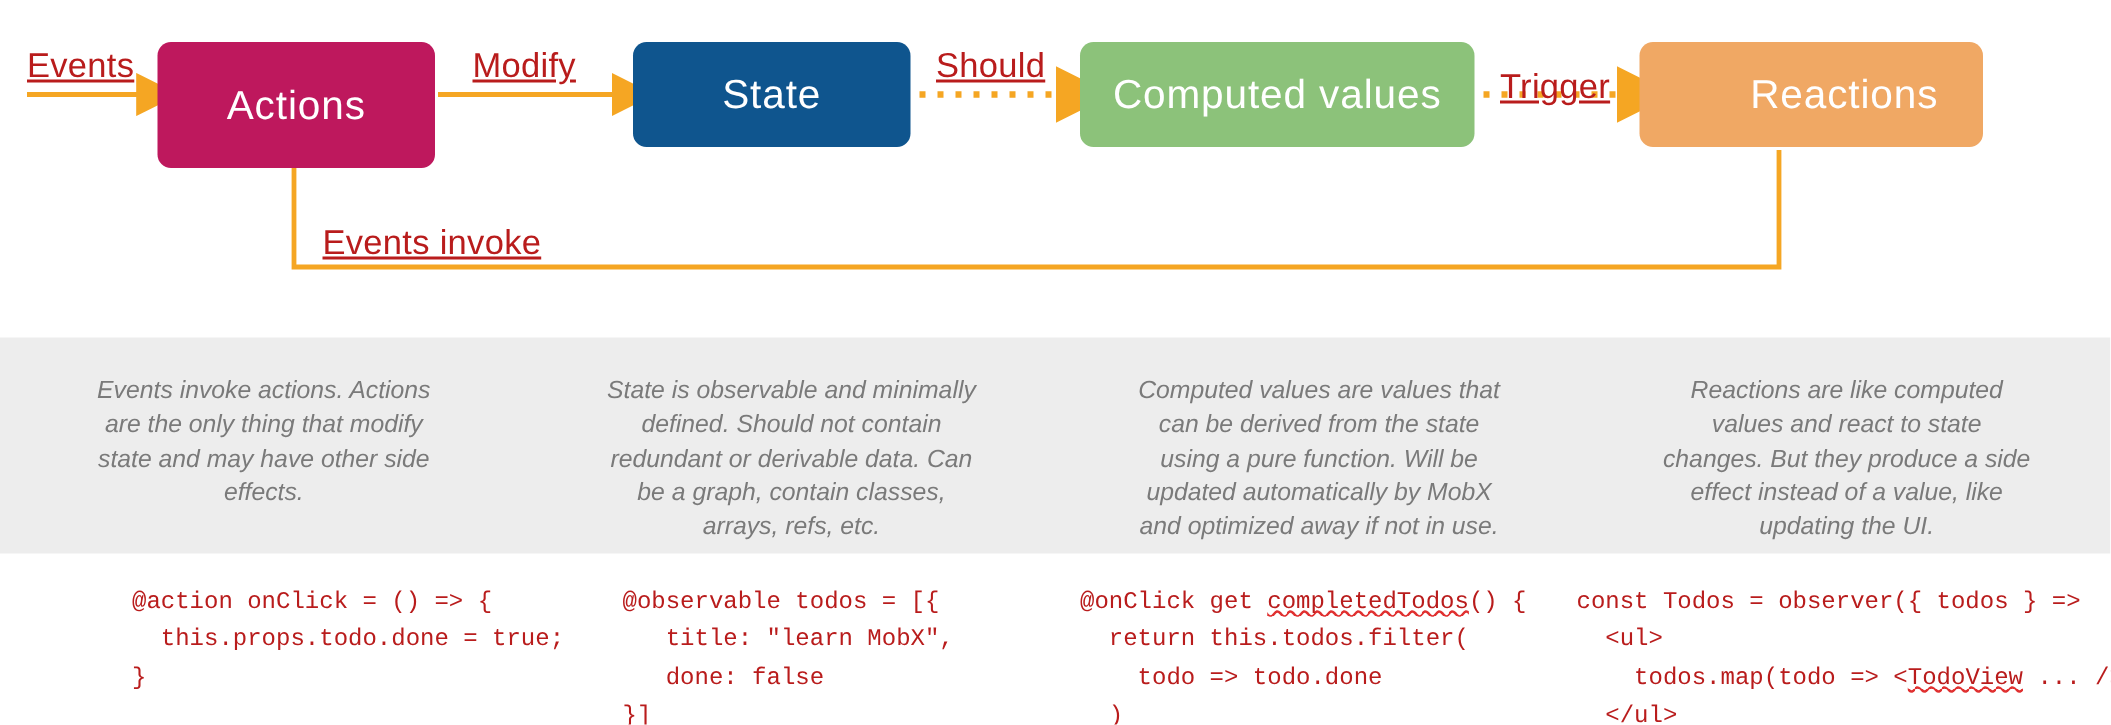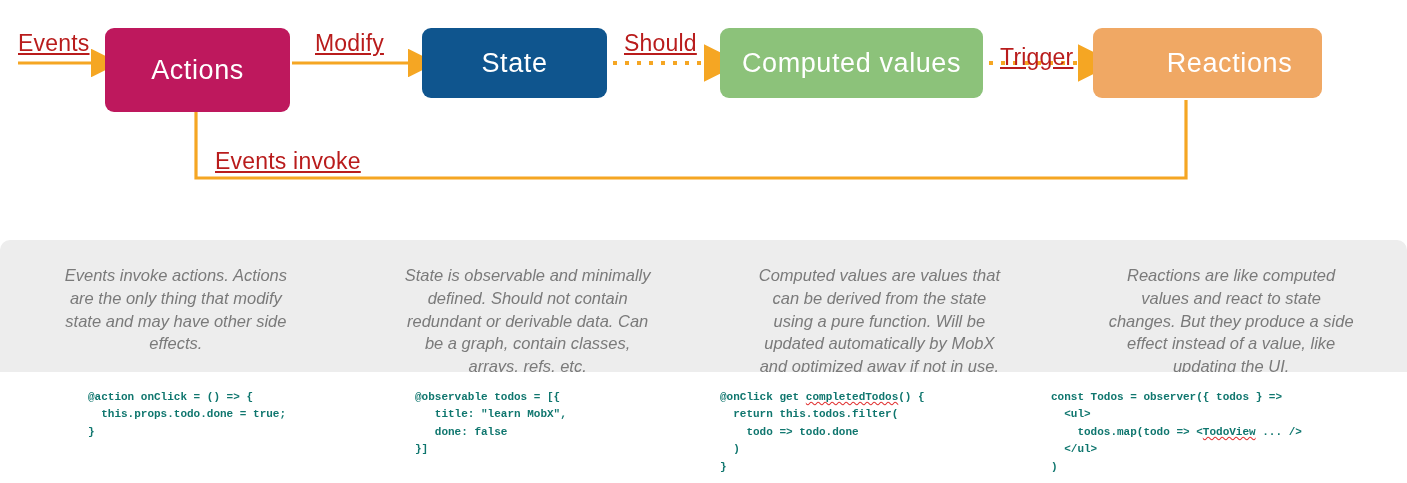--- a/index.html
+++ b/index.html
@@ -60,26 +60,25 @@
   }
   .lbl-events    { left: 18px;   top: 30px; }
   .lbl-modify    { left: 315px;  top: 30px; }
   .lbl-updates   { left: 624px;  top: 30px; }
   .lbl-trigger   { left: 1000px; top: 44px; }
   .lbl-invoke    { left: 215px;  top: 148px; }
 
   
   #desc-band {
     position: absolute;
-    left: 0; top: 240px;
+    left: 0; top: 225px;
     width: 1407px;
     height: 144px;
     background: #EDEDED;
     display: flex;
-    border-radius: 10px;
   }
   .desc-col {
     flex: 1 1 0;
     display: flex;
     align-items: flex-start;
     justify-content: center;
     padding-top: 24px;
     box-sizing: border-box;
   }
   .desc-text {
@@ -98,25 +97,25 @@
     position: absolute;
     left: 0; top: 372px;
     width: 1407px;
     height: 111px;
     background: #ffffff;
   }
   .code-block {
     position: absolute;
     top: 17px;
     font-family: "Liberation Mono", monospace;
-    font-size: 11px;
+    font-size: 16px;
     line-height: 1.58;
-    color: #0f766e;
+    color: #b91c1c;
     white-space: pre;
-    font-weight: bold;
+    font-weight: normal;
   }
   .code-0 { left: 88px; }
   .code-1 { left: 415px; }
   .code-2 { left: 720px; }
   .code-3 { left: 1051px; }
   .squiggle {
     text-decoration: underline wavy #e03030;
     text-decoration-skip-ink: none;
   }
 </style>

